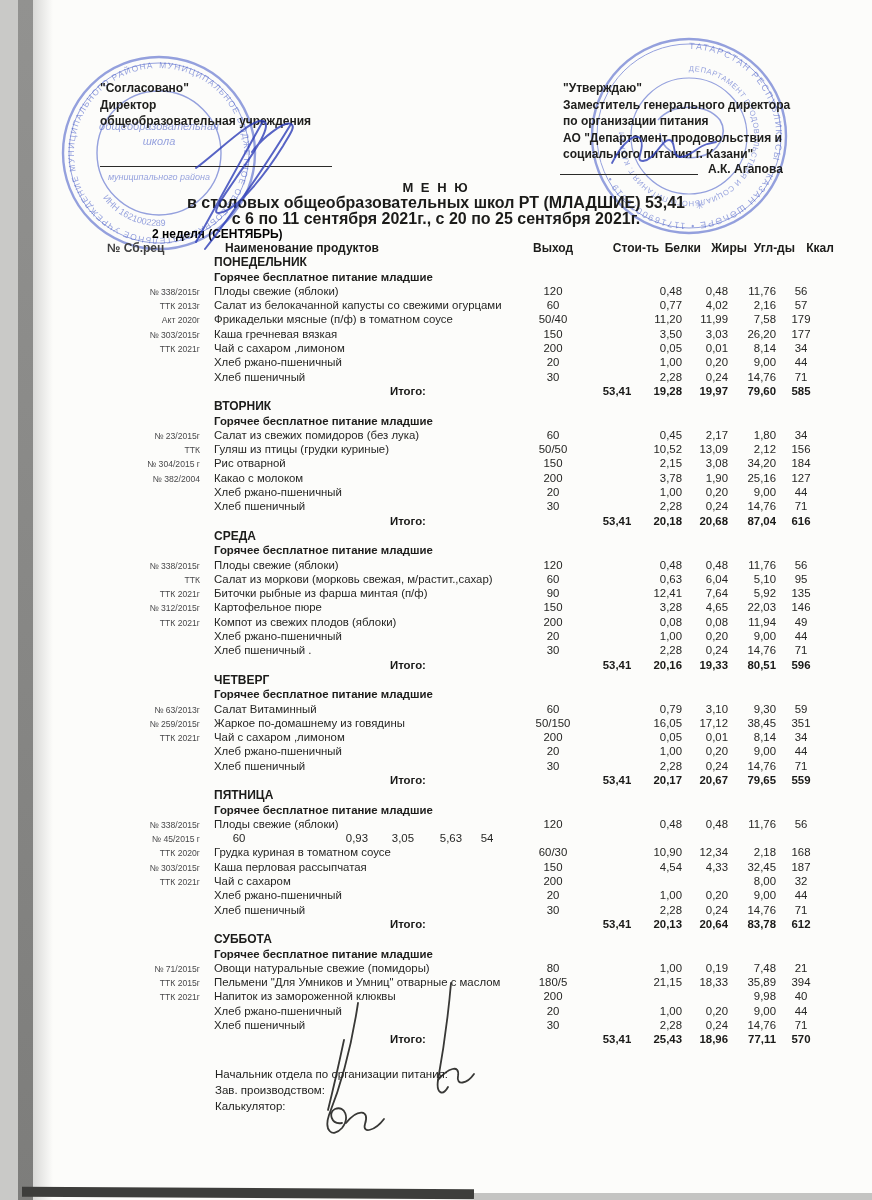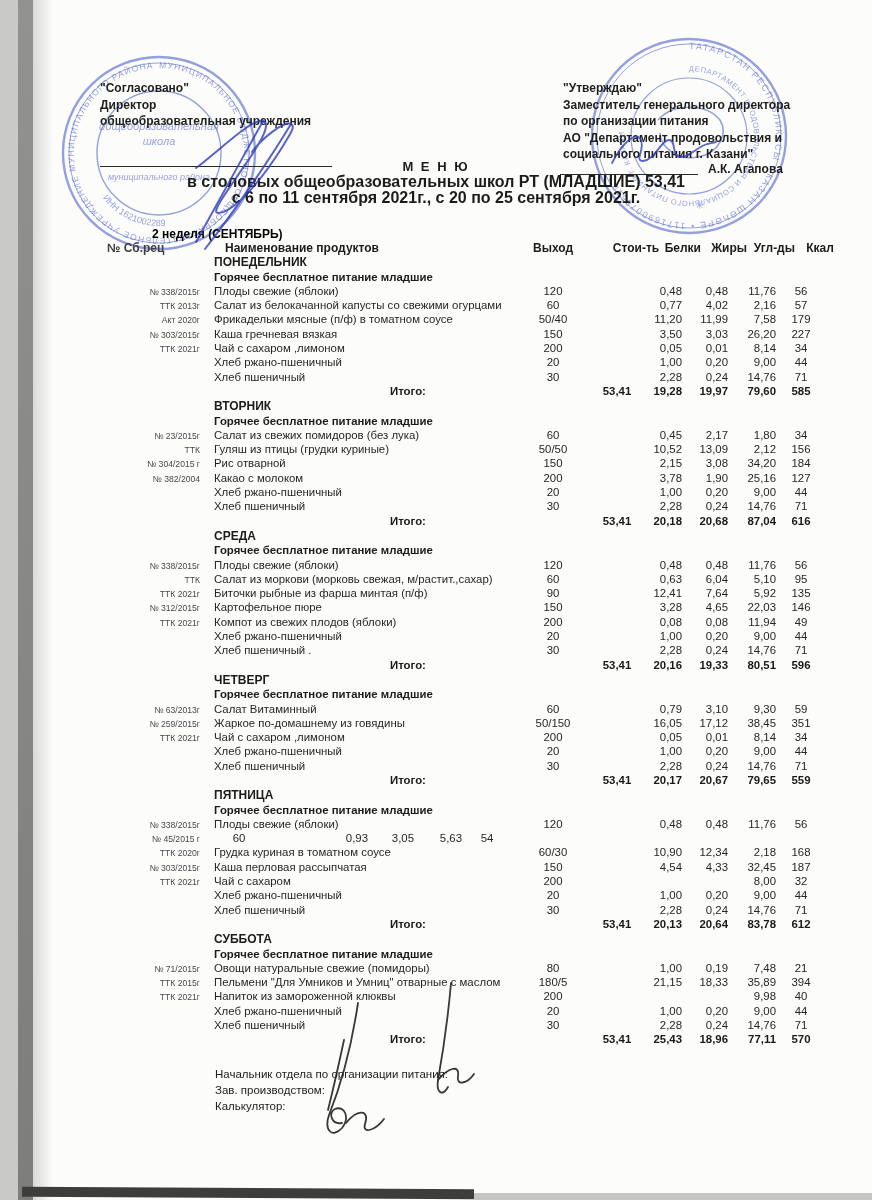--- a/index.html
+++ b/index.html
@@ -15,21 +15,21 @@
   .edge-left-fade{position:absolute;left:33px;top:0;width:20px;height:100%;background:linear-gradient(90deg,#d9d9d7,rgba(252,252,250,0));}
   .edge-bottom{position:absolute;left:22px;top:1188px;width:452px;height:10px;background:#3d3d3b;transform:rotate(0.3deg);}
   .edge-bottom-light{position:absolute;left:474px;top:1193px;width:398px;height:7px;background:#c4c4c2;}
 
   .hdr-left{position:absolute;left:100px;top:80px;font-size:12px;font-weight:bold;line-height:16.5px;color:#1e1e1c;}
   .hdr-right{position:absolute;left:563px;top:80px;font-size:12px;font-weight:bold;line-height:16.5px;color:#1e1e1c;}
   .sig-line-left{position:absolute;left:100px;top:166px;width:232px;border-bottom:1.6px solid #2a2a28;}
   .sig-line-right{position:absolute;left:560px;top:174px;width:138px;border-bottom:1.6px solid #2a2a28;}
   .signer{position:absolute;left:708px;top:162px;font-size:12px;font-weight:bold;color:#1e1e1c;}
 
-  .title-block{position:absolute;left:100px;top:159px;width:672px;text-align:center;font-weight:bold;color:#1c1c1a;}
+  .title-block{position:absolute;left:100px;top:180px;width:672px;text-align:center;font-weight:bold;color:#1c1c1a;}
   .title-1{font-size:13px;letter-spacing:2px;}
   .title-2,.title-3{font-size:16px;line-height:15.5px;}
 
   .week-label{position:absolute;left:152px;top:227px;font-size:12px;font-weight:bold;color:#000000;}
 
   .menu-table{position:absolute;left:96px;top:241px;width:740px;}
   .trow{display:flex;align-items:baseline;height:14.3px;line-height:14.3px;font-size:11.4px;white-space:nowrap;}
   .c-code{width:104px;text-align:right;font-size:8.6px;color:#48484a;flex:none;}
   .c-name{width:300px;margin-left:14px;flex:none;overflow:visible;}
   .c-out{width:78px;text-align:center;flex:none;}
@@ -184,21 +184,21 @@
     </div>
 
     <div class="trow">
       <div class="c-code">№ 303/2015г</div>
       <div class="c-name">Каша гречневая вязкая</div>
       <div class="c-out">150</div>
       <div class="c-cost"></div>
       <div class="c-p">3,50</div>
       <div class="c-f">3,03</div>
       <div class="c-c">26,20</div>
-      <div class="c-k">227</div>
+      <div class="c-k">177</div>
     </div>
 
     <div class="trow">
       <div class="c-code">ТТК 2021г</div>
       <div class="c-name">Чай с сахаром ,лимоном</div>
       <div class="c-out">200</div>
       <div class="c-cost"></div>
       <div class="c-p">0,05</div>
       <div class="c-f">0,01</div>
       <div class="c-c">8,14</div>

